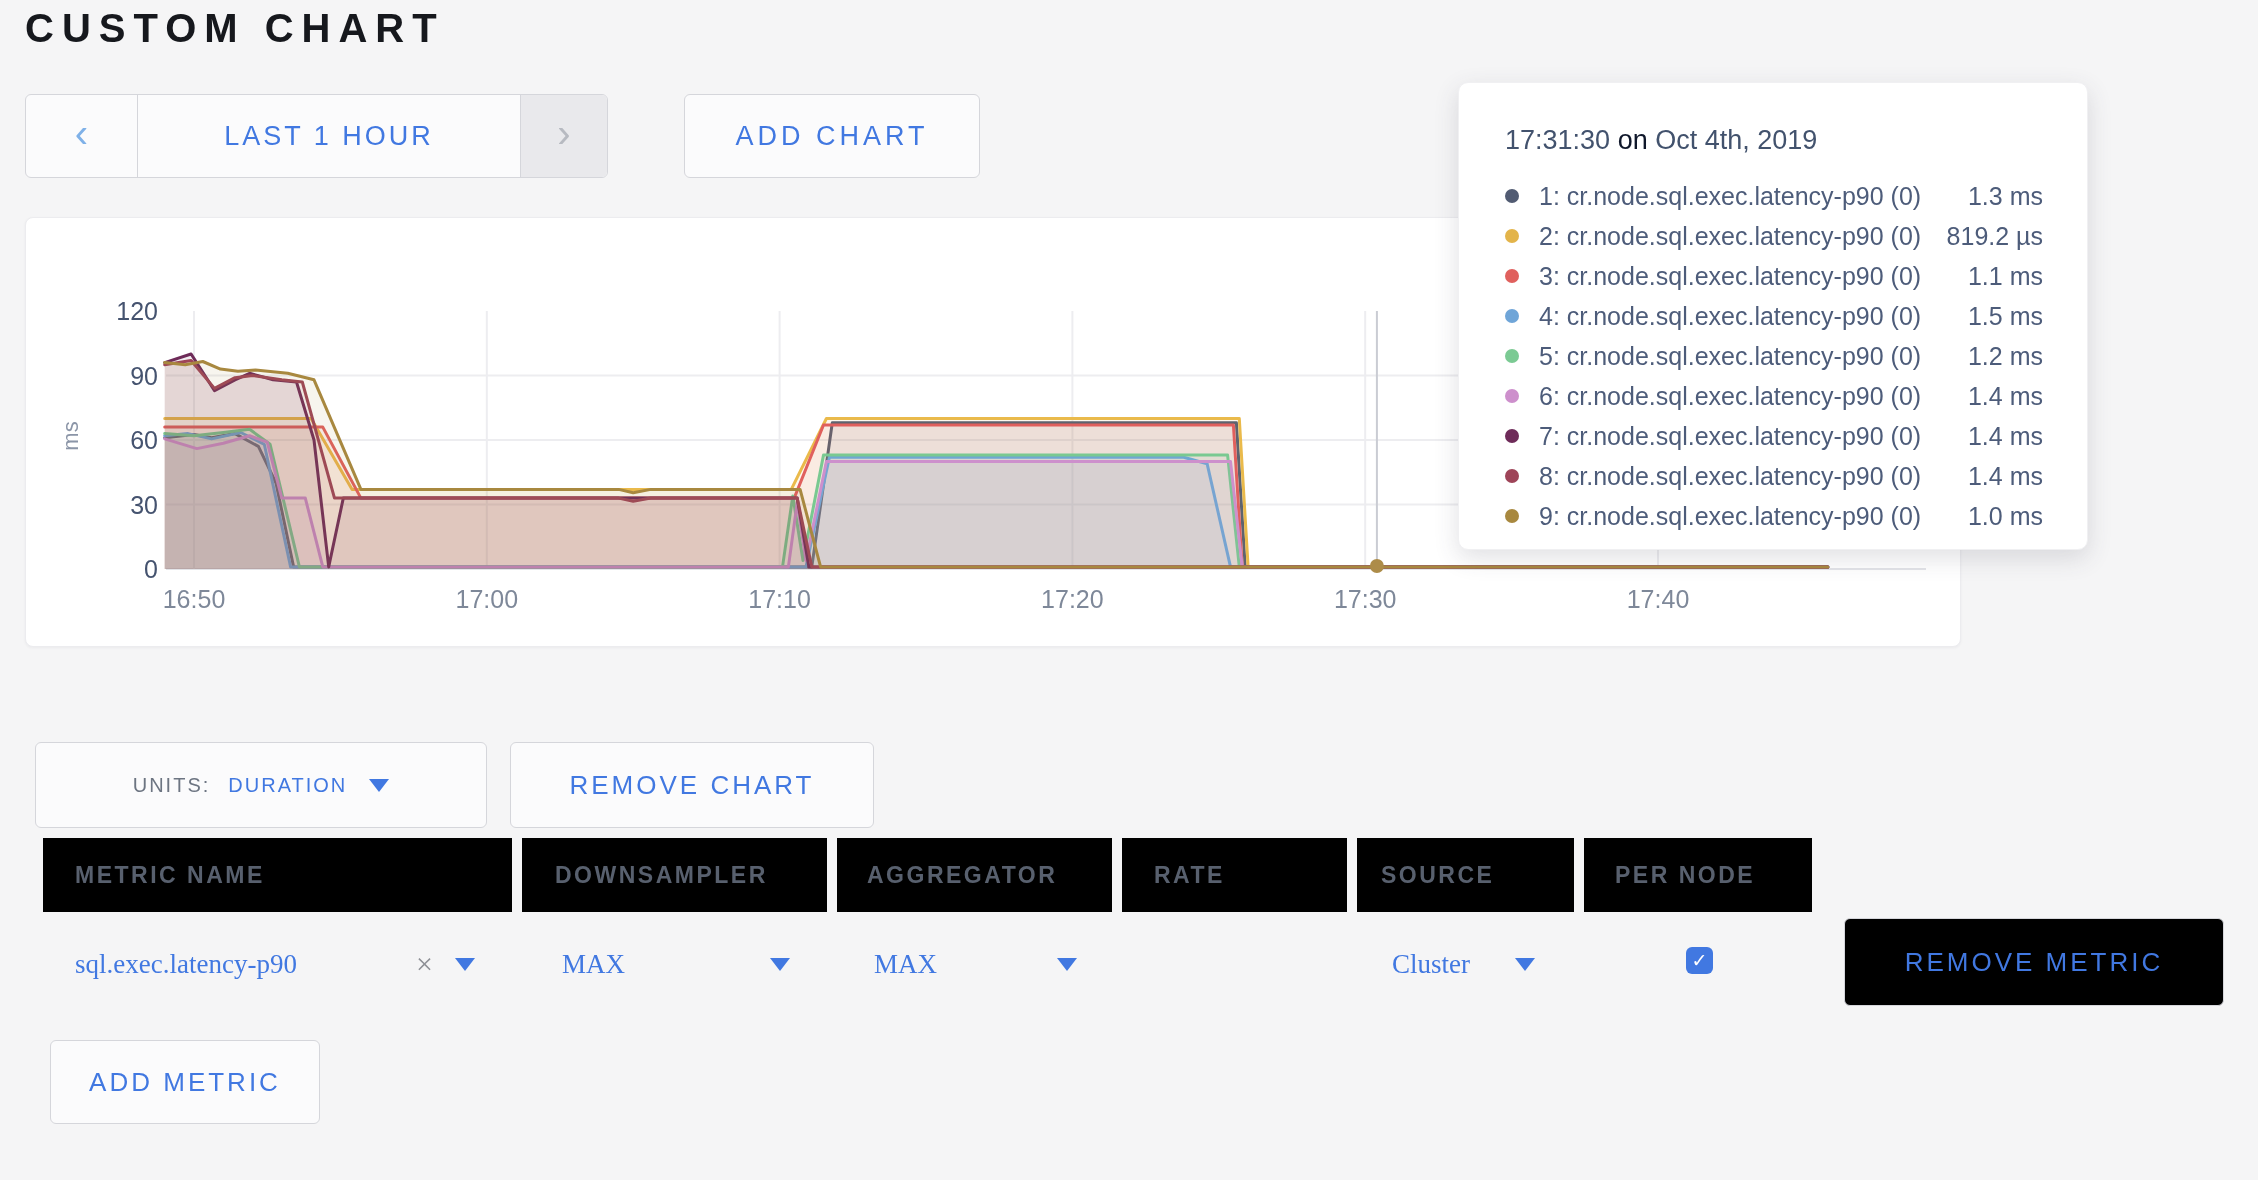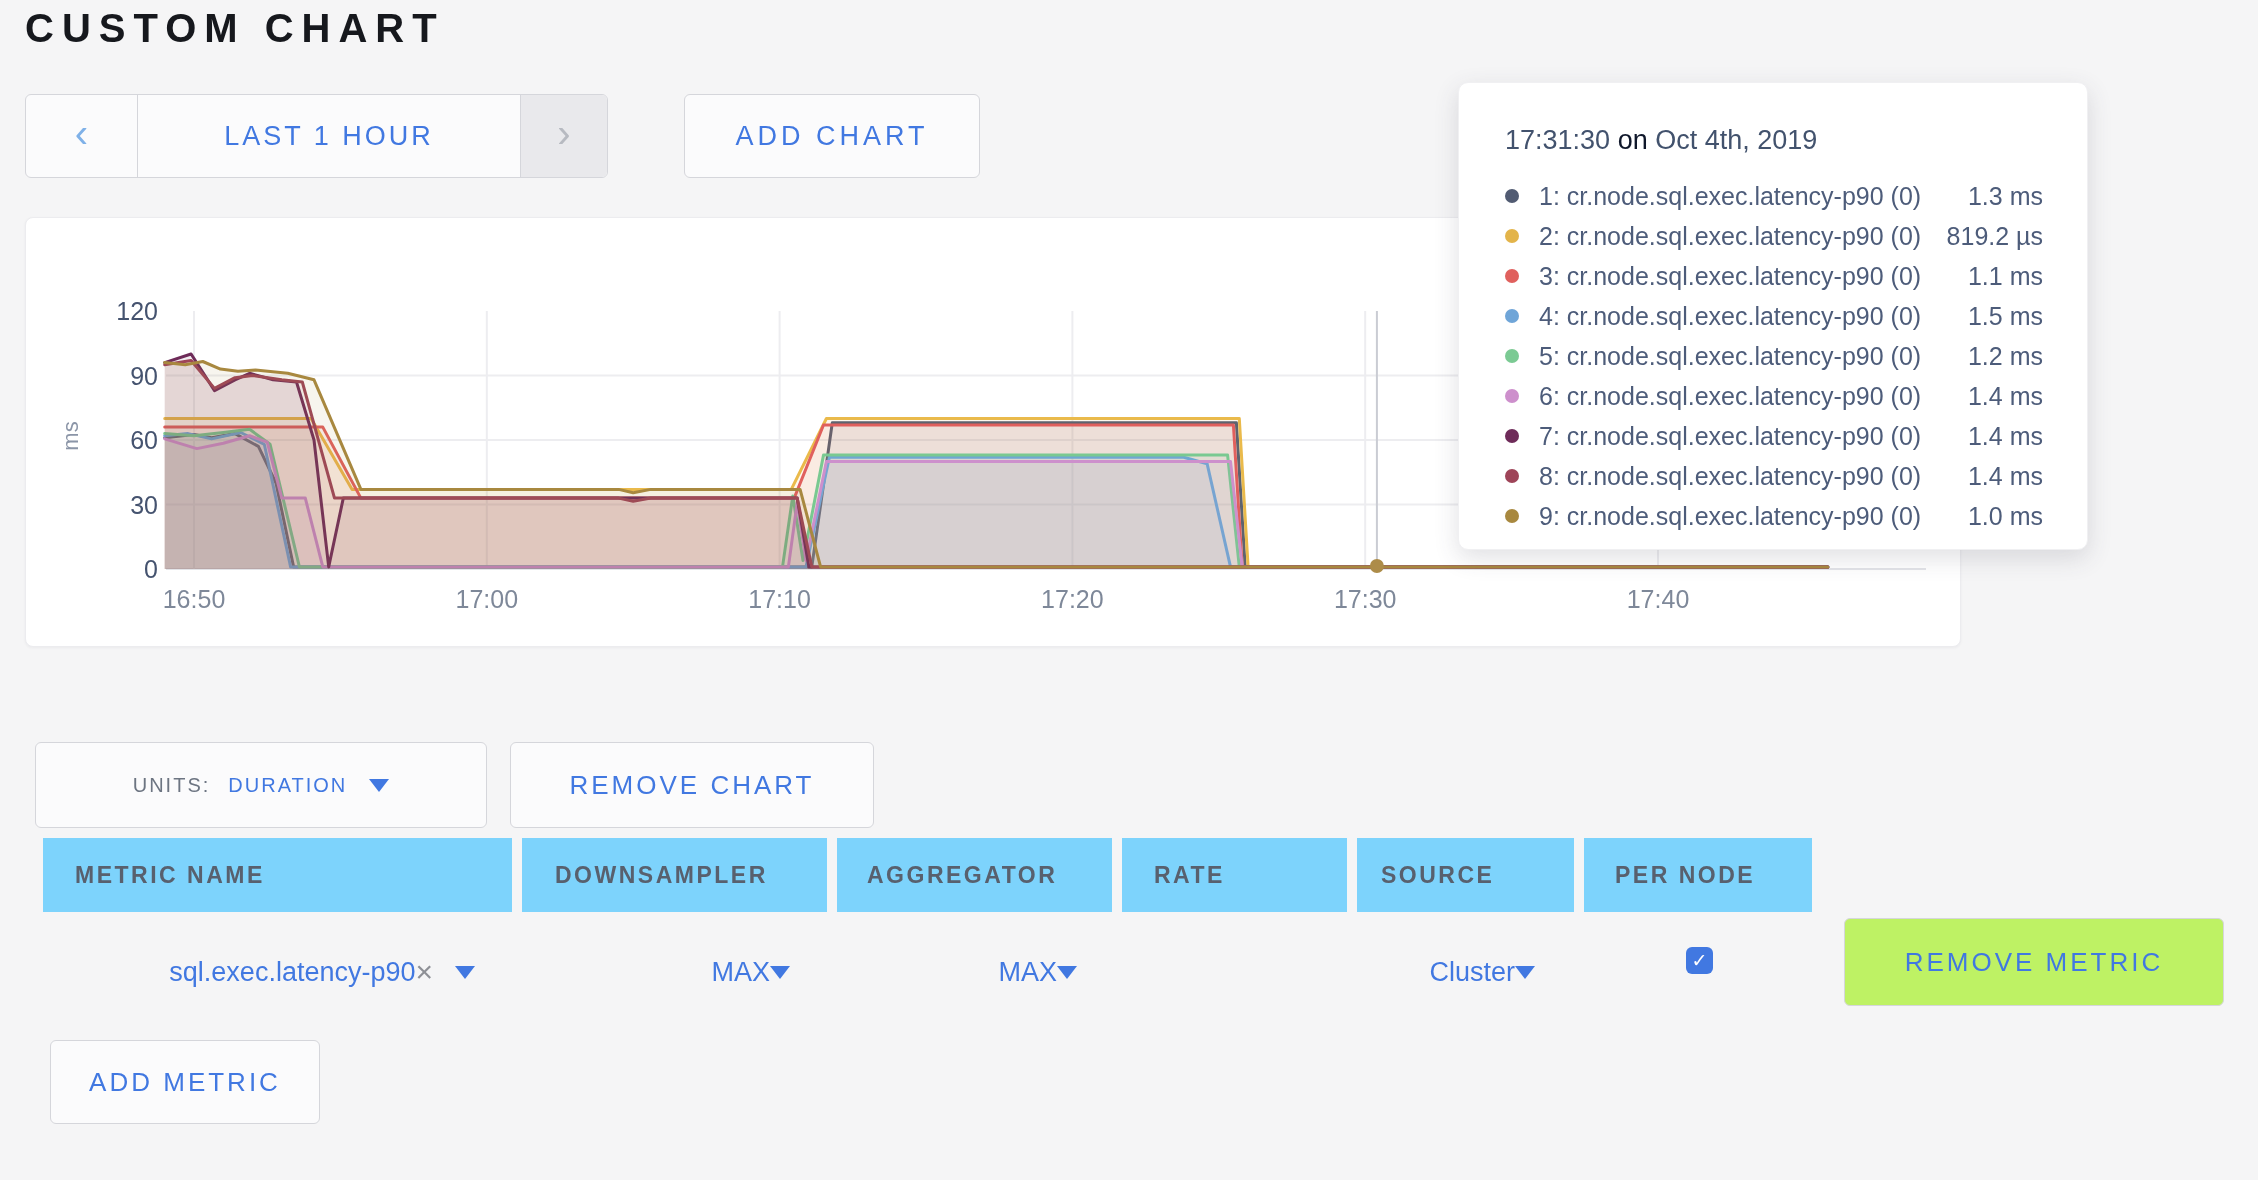--- a/index.html
+++ b/index.html
@@ -28,21 +28,21 @@
   .chev-next { color:#b7bac1; }
 
   .btn {
     background:#fbfbfc; border:1px solid #d5d6db; border-radius:6px;
     color:#4178e1; display:flex; align-items:center; justify-content:center;
     position:absolute; cursor:pointer;margin-left:12px;
   }
   .btn-add-chart { left:672px; top:94px; width:296px; height:84px; font-size:27px; letter-spacing:4px; }
   .btn-units { left:23px; top:742px; width:452px; height:86px; font-size:20px; letter-spacing:2px; }
   .btn-remove-chart { left:498px; top:742px; width:364px; height:86px; font-size:26px; letter-spacing:3px; }
-  .btn-remove-metric { left:1832px; top:918px; width:380px; height:88px; font-size:26px; letter-spacing:3px; background:#bef264; }
+  .btn-remove-metric { left:1832px; top:918px; width:380px; height:88px; font-size:26px; letter-spacing:3px; background:#000000; }
   .btn-add-metric { left:38px; top:1040px; width:270px; height:84px; font-size:26px; letter-spacing:3px; }
 
   .units-prefix { color:#6d7582; margin-right:18px; letter-spacing:2px; }
 
   .caret-down {
     width:0; height:0; display:inline-block;
     border-left:10px solid transparent; border-right:10px solid transparent;
     border-top:13px solid #4178e1;
   }
   .btn-units .caret-down { margin-left:22px; }
@@ -66,27 +66,27 @@
   }
   .tt-head { font-size:27px; color:#42526d; margin-bottom:20px; }
   .tt-on { color:#0f172a; }
   .tt-row { display:flex; align-items:center; height:40px; font-size:25px; color:#4d5c7a; }
   .tt-dot { width:14px; height:14px; border-radius:50%; margin-right:20px; flex:0 0 14px; }
   .tt-label { flex:1 1 auto; white-space:nowrap; }
   .tt-value { text-align:right; white-space:nowrap; }
 
   
   .th-cell {
-    position:absolute; top:838px; height:74px; background:#7dd3fc;
+    position:absolute; top:838px; height:74px; background:#000000;
     display:flex; align-items:center; font-size:23px; font-weight:700;
     letter-spacing:2.5px; color:#58606e;
   }
   .metric-row { position:absolute; top:915px; height:90px; left:0; width:2258px; }
-  .dd { position:absolute; display:flex; align-items:center; justify-content:flex-end;
-        color:#4178e1; font-size:27px; cursor:pointer; height:90px; top:12px; }
+  .dd { position:absolute; display:flex; align-items:center; justify-content:space-between;
+        color:#4178e1; font-size:27px; cursor:pointer; height:90px; top:4px;font-family:Liberation Serif, serif; }
   .dd .caret-down { flex:0 0 auto; }
   .metric-x { color:#8e9096; font-size:30px; margin-right:22px; cursor:pointer; }
   .checkbox {
     position:absolute; left:1686px; top:32px; width:27px; height:27px;
     background:#4178e1; border-radius:6px; color:#fff; font-size:19px;
     display:flex; align-items:center; justify-content:center; cursor:pointer;
   }
 </style>
 </head>
 <body>

